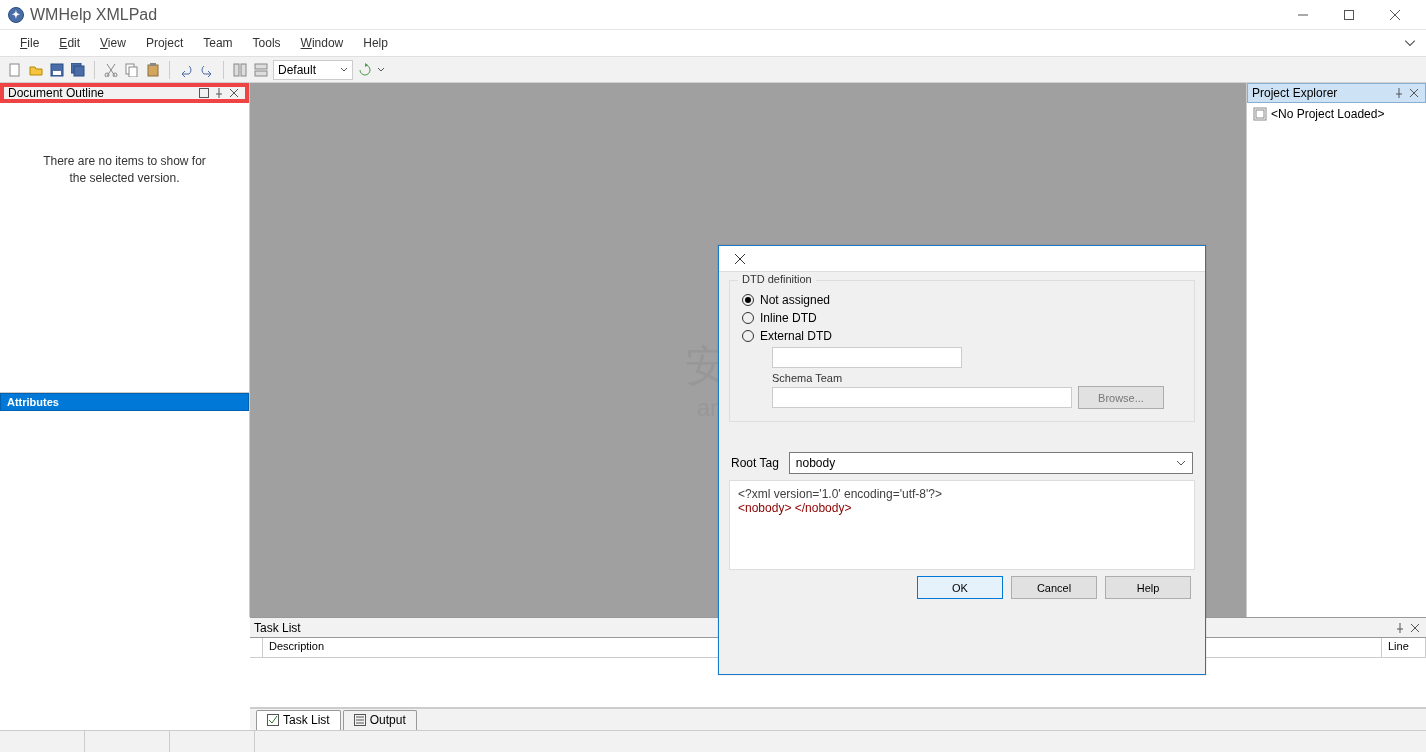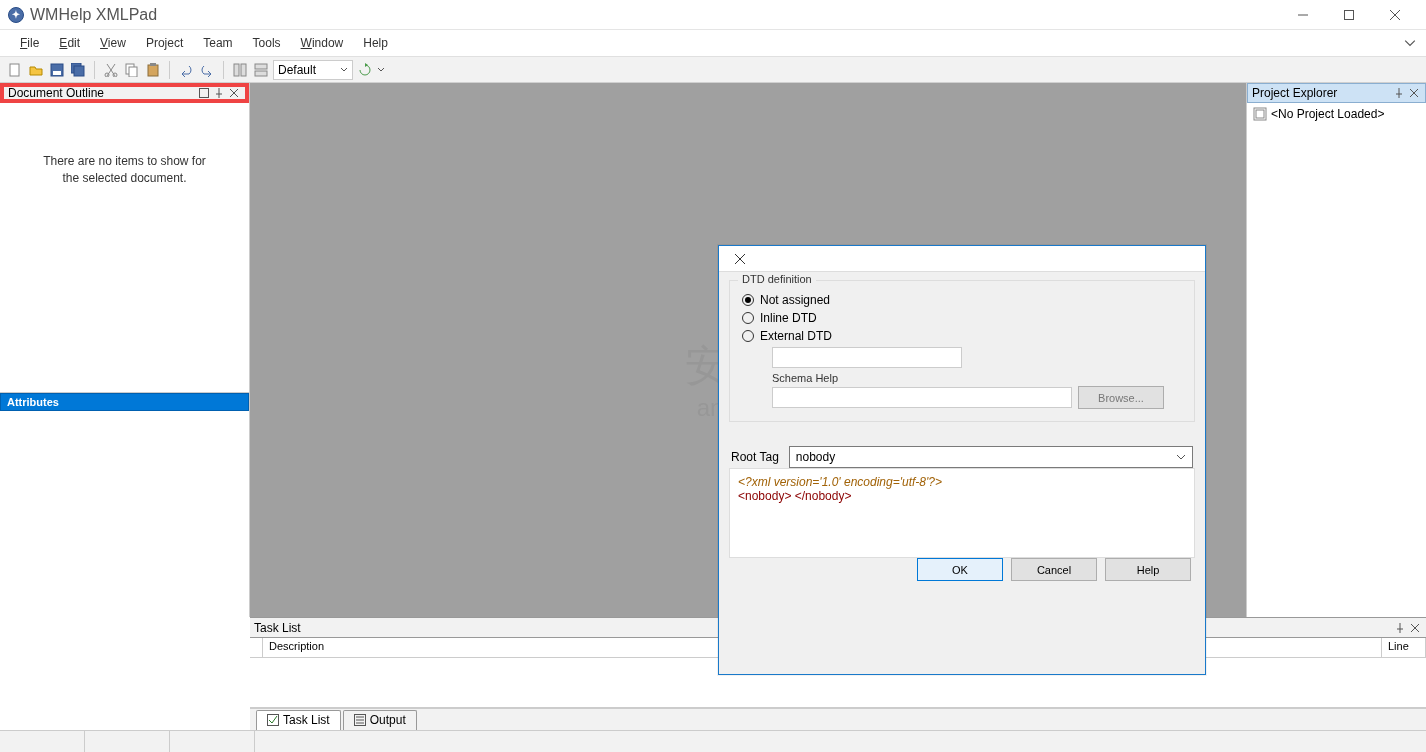--- a/index.html
+++ b/index.html
@@ -62,38 +62,38 @@
 
 
 .statusbar { position:absolute; bottom:0; left:0; right:0; height:22px; background:#f2f2f2; border-top:1px solid #ccc; display:flex; }
 .statusbar .cell { border-right:1px solid #ccc; width:85px; height:100%; }
 
 
 .modal { position:absolute; left:468px; top:162px; width:488px; height:430px; background:#f0f0f0; border:1px solid #1979ca; box-shadow:0 0 0 1px rgba(0,0,0,0.05); display:flex; flex-direction:column; }
 .modal-title { height:26px; background:#fff; display:flex; align-items:center; padding:0 8px; border-bottom:1px solid #ddd; }
 .modal-title .t { flex:1; color:#333; font-size:12px; }
 .modal-title .close { width:26px; height:26px; display:flex; align-items:center; justify-content:center; }
-.modal-body { flex:1; padding:8px 10px; display:flex; flex-direction:column; }
+.modal-body { flex:1; padding:8px 10px; display:flex; flex-direction:column; gap:6px; }
 .groupbox { border:1px solid #ddd; padding:8px 12px 12px; position:relative; background:#f0f0f0; }
 .groupbox .legend { position:absolute; top:-8px; left:8px; background:#f0f0f0; padding:0 4px; font-size:11px; color:#333; }
 .radio-row { display:flex; align-items:center; gap:6px; margin:4px 0; font-size:11px; }
 .radio { width:12px; height:12px; border:1px solid #333; border-radius:50%; display:flex; align-items:center; justify-content:center; }
 .radio.checked::after { content:''; width:6px; height:6px; background:#000; border-radius:50%; }
 .sub-fields { margin-left:30px; margin-top:4px; }
 .field-label { font-size:11px; color:#333; margin-bottom:2px; margin-top:4px; }
 .text-input { width:190px; height:21px; border:1px solid #ccc; background:#fff; }
 .text-input.wide { width:300px; }
 .browse-row { display:flex; gap:6px; align-items:center; }
 .btn { height:23px; padding:0 14px; border:1px solid #adadad; background:#e1e1e1; font-size:11px; display:flex; align-items:center; justify-content:center; min-width:86px; }
 .btn.disabled { color:#777; background:#e1e1e1; }
 .btn.primary { border:1px solid #0078d7; background:#e5f1fb; }
 .root-row { display:flex; align-items:center; gap:10px; margin-top:24px; padding:0 2px; }
 .root-row .combo { flex:1; height:22px; border:1px solid #7a7a7a; background:#fff; display:flex; align-items:center; padding:0 6px; justify-content:space-between; }
 .preview { border:1px solid #ddd; background:#fff; height:90px; padding:6px 8px; font-family:Consolas,monospace; font-size:12px; white-space:pre; }
-.preview .decl { color:#a16207;font-style:italic; }
+.preview .decl { color:#404040; }
 .preview .tag { color:#8b0000; }
 .dlg-buttons { display:flex; justify-content:flex-end; gap:8px; padding:0 4px 2px; }
 
 
 .watermark { position:absolute; left:50%; top:50%; transform:translate(-50%,-50%); opacity:0.15; color:#666; font-size:48px; pointer-events:none; display:flex; flex-direction:column; align-items:center; }
 
 </style>
 </head>
 <body>
 
@@ -238,21 +238,21 @@
               </div>
             <div class="hicon">
                 <svg width="8" height="8">
                   <path d="M0 0l8 8M8 0l-8 8" stroke="#555"></path>
                 </svg>
               </div>
           </div>
         </div>
         <div class="body">
           <div style="white-space:pre-line;">There are no items to show for
-the selected document.</div>
+the selected version.</div>
         </div>
       </div>
       <div class="properties">
         <div class="prop-body">
           <div class="prop-row">Attributes</div>
         </div>
       </div>
     </div>
 
     <div class="center-col">
@@ -286,21 +286,21 @@
             <div class="radio-row">
               <div class="radio"></div>
               <span>Inline DTD</span>
             </div>
             <div class="radio-row">
               <div class="radio"></div>
               <span>External DTD</span>
             </div>
             <div class="sub-fields">
               <div class="text-input"></div>
-              <div class="field-label">Schema Help</div>
+              <div class="field-label">Schema Team</div>
               <div class="browse-row">
                 <div class="text-input wide"></div>
                 <div class="btn disabled">Browse...</div>
               </div>
             </div>
           </div>
           <div class="root-row">
             <span>Root Tag</span>
             <div class="combo">
               <span>nobody</span>

